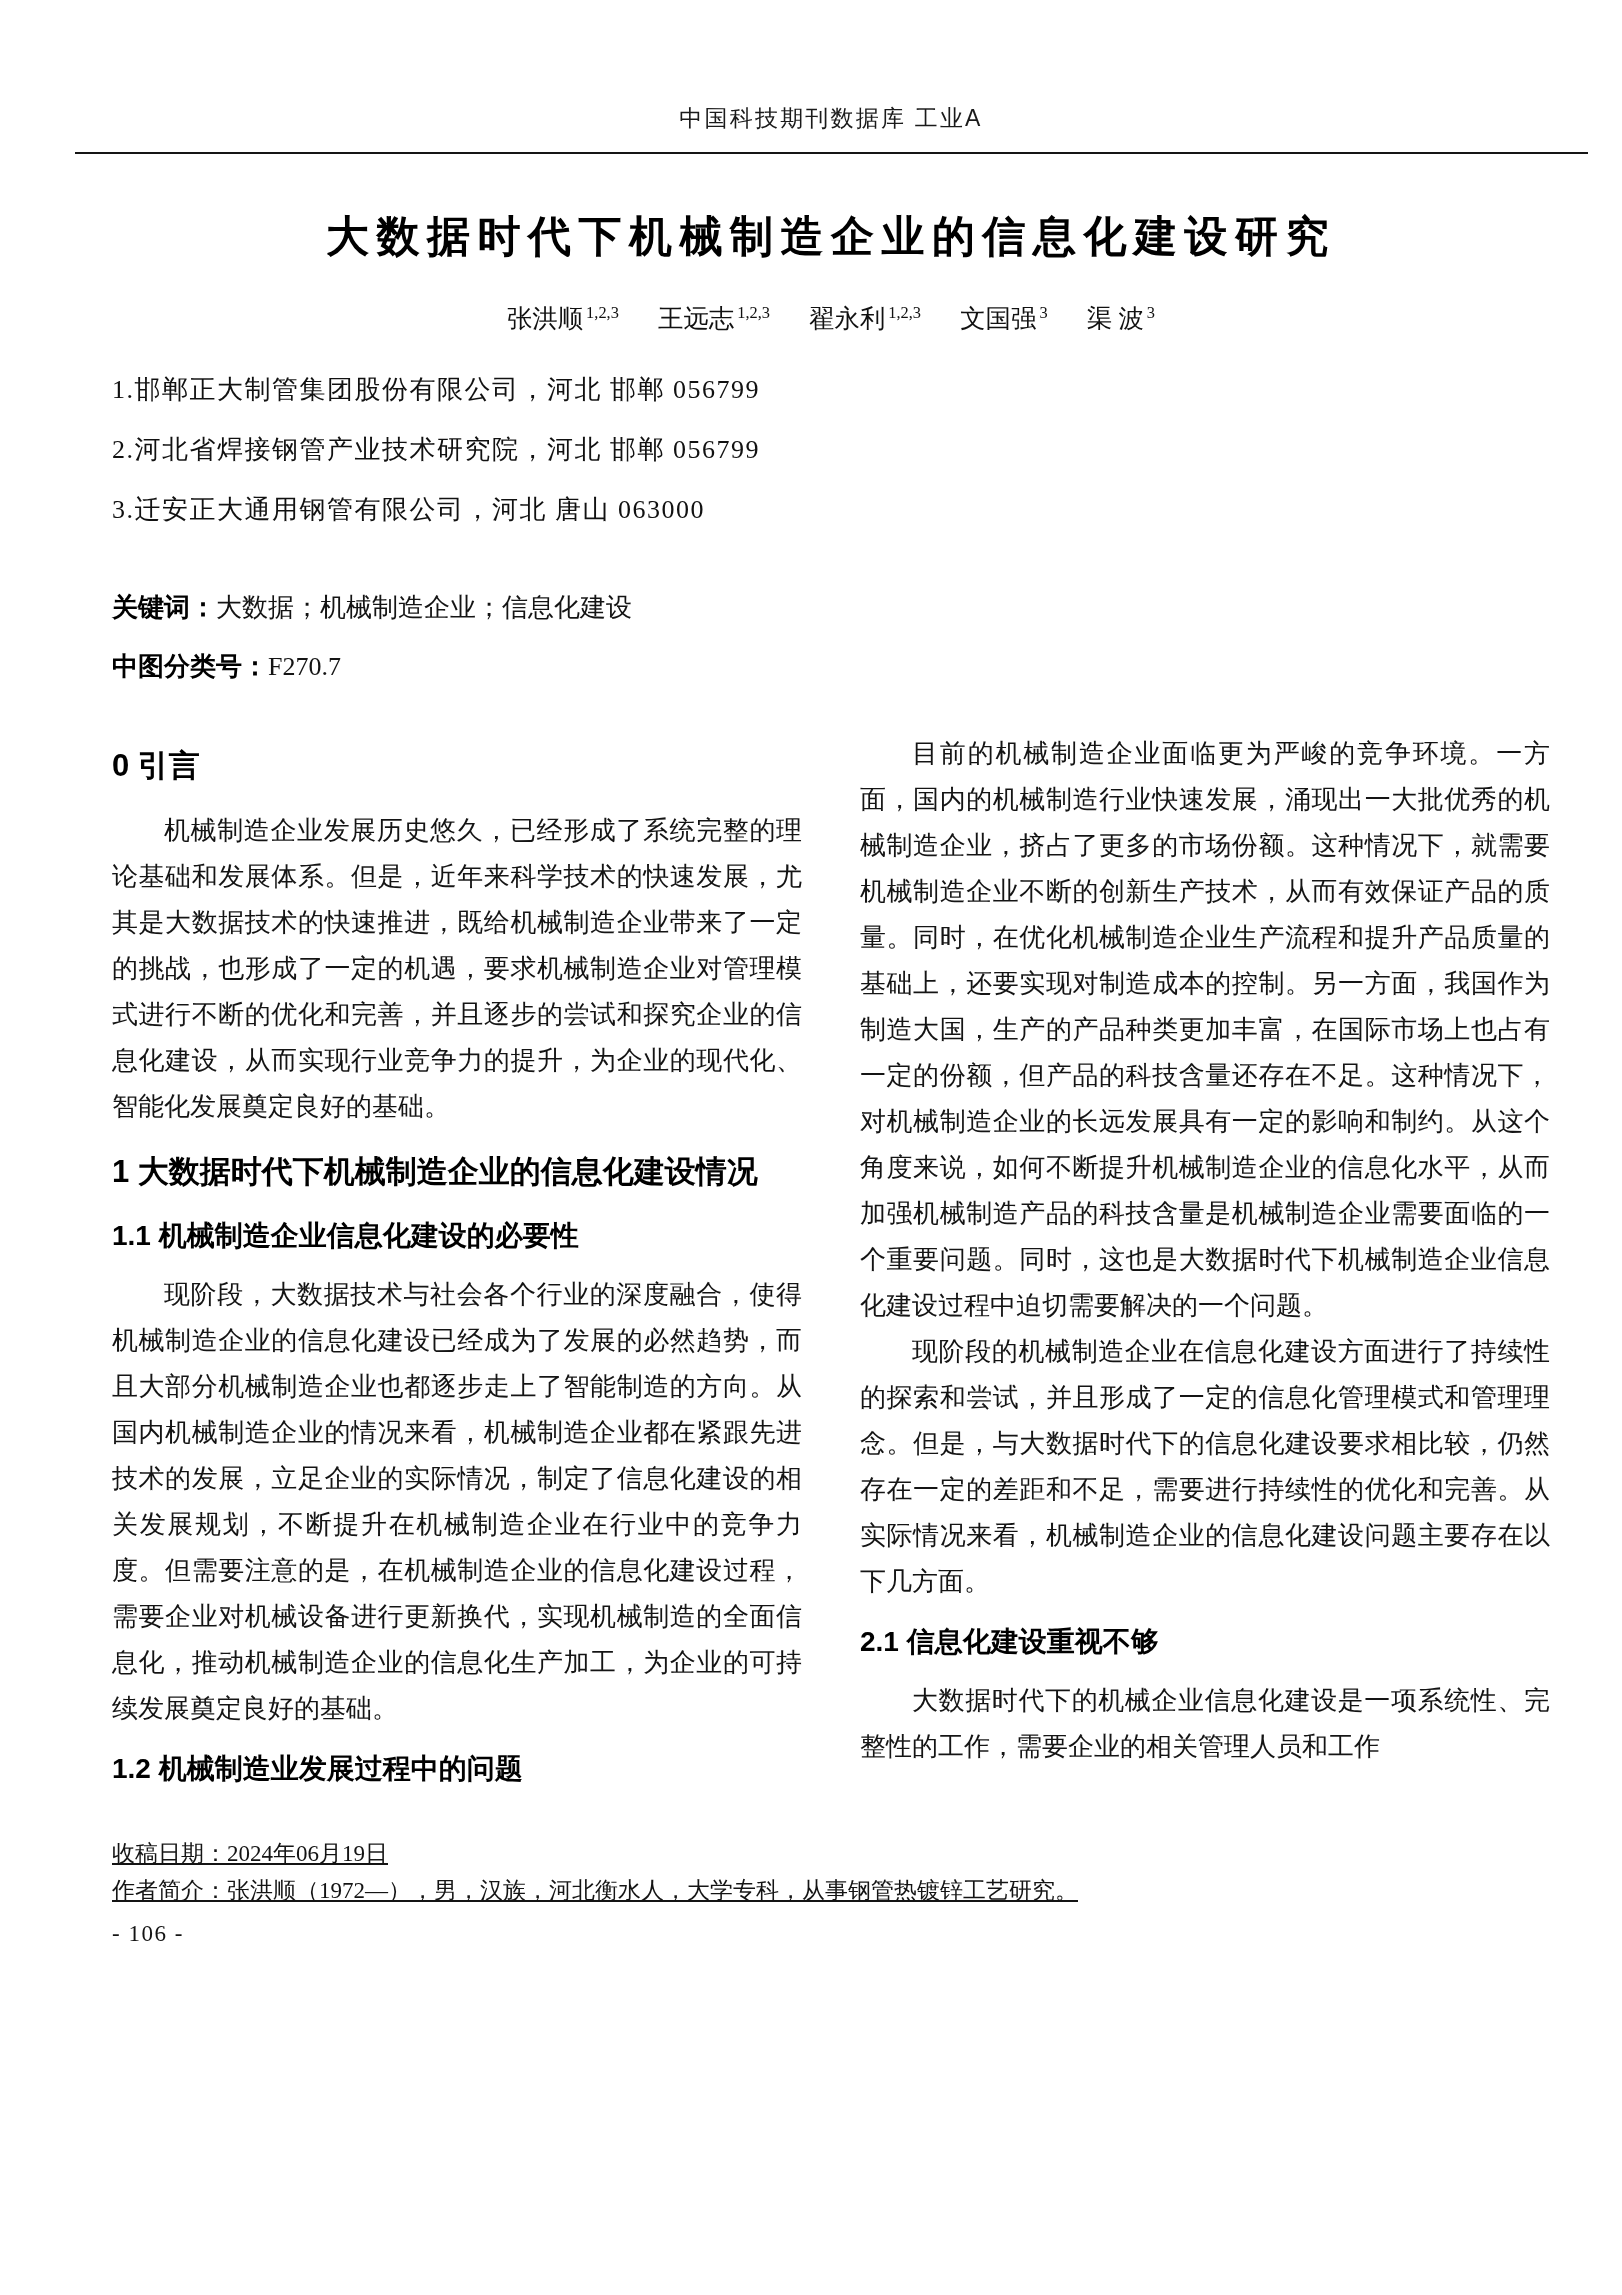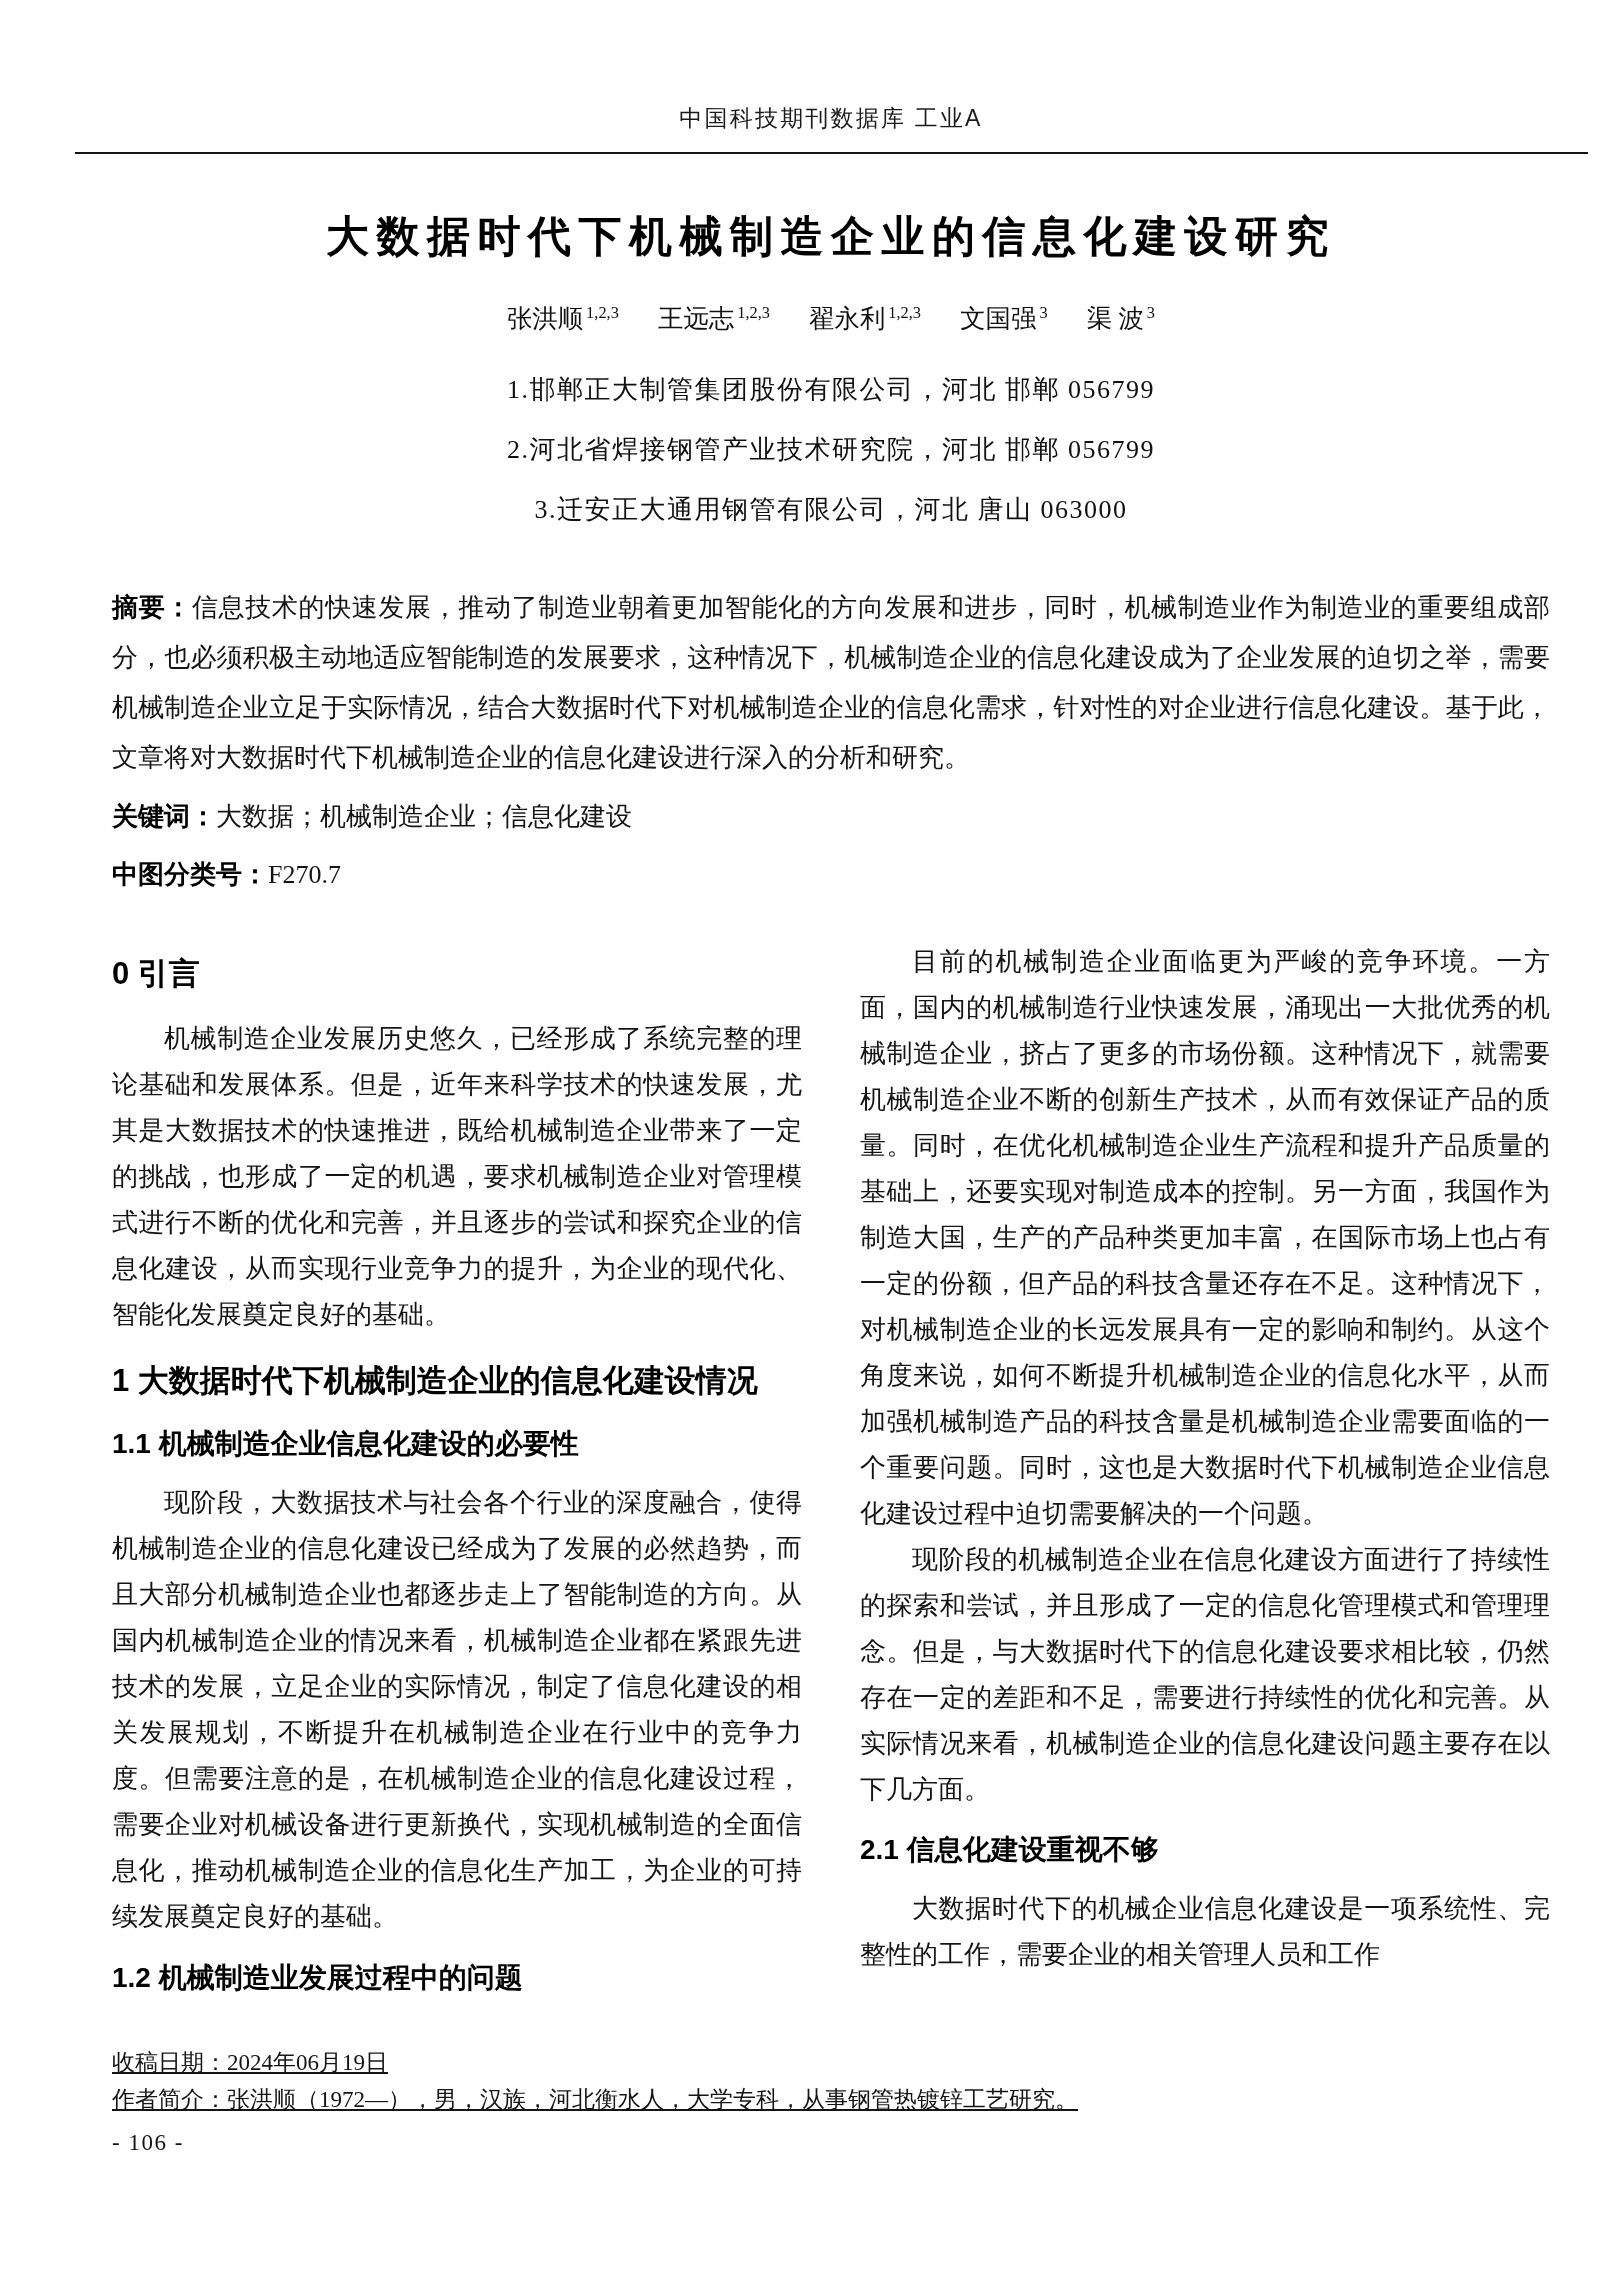--- a/index.html
+++ b/index.html
@@ -39,21 +39,21 @@
     color: #000;
   }
   .author-line {
     margin-top: 36px;
     text-align: center;
     font-size: 25.4px;
     color: #111;
   }
   .author { margin: 0 16.4px; white-space: nowrap; }
   .author sup { font-size: 16.4px; margin-left: 3px; }
-  .affiliations { margin-top: 24px; text-align: center; }
+  .affiliations { margin-top: 24px; }
   .affiliation-line {
     font-size: 26px;
     line-height: 60px;
     letter-spacing: 1.5px;
     color: #111;
   }
   .meta-block { margin-top: 42px; }
   .meta-p {
     font-size: 26px;
     line-height: 50px;
@@ -128,21 +128,20 @@
     <span class="author"><span>渠 波</span><sup>3</sup></span>
   </div>
 
   <div class="affiliations">
     <div class="affiliation-line">1.邯郸正大制管集团股份有限公司，河北 邯郸 056799</div>
     <div class="affiliation-line">2.河北省焊接钢管产业技术研究院，河北 邯郸 056799</div>
     <div class="affiliation-line">3.迁安正大通用钢管有限公司，河北 唐山 063000</div>
   </div>
 
   <div class="meta-block">
-    <p class="meta-p"><span class="meta-label">摘要：</span><span>信息技术的快速发展，推动了制造业朝着更加智能化的方向发展和进步，同时，机械制造业作为制造业的重要组成部分，也必须积极主动地适应智能制造的发展要求，这种情况下，机械制造企业的信息化建设成为了企业发展的迫切之举，需要机械制造企业立足于实际情况，结合大数据时代下对机械制造企业的信息化需求，针对性的对企业进行信息化建设。基于此，文章将对大数据时代下机械制造企业的信息化建设进行深入的分析和研究。</span></p>
     <p class="meta-p"><span class="meta-label">关键词：</span><span>大数据；机械制造企业；信息化建设</span></p>
     <p class="meta-p"><span class="meta-label">中图分类号：</span><span>F270.7</span></p>
   </div>
 
   <div class="columns">
 
     <div class="col">
       <div class="sec-heading" style="margin-top:12px;">0 引言</div>
       <p class="body-p">机械制造企业发展历史悠久，已经形成了系统完整的理论基础和发展体系。但是，近年来科学技术的快速发展，尤其是大数据技术的快速推进，既给机械制造企业带来了一定的挑战，也形成了一定的机遇，要求机械制造企业对管理模式进行不断的优化和完善，并且逐步的尝试和探究企业的信息化建设，从而实现行业竞争力的提升，为企业的现代化、智能化发展奠定良好的基础。</p>
       <div class="sec-heading">1 大数据时代下机械制造企业的信息化建设情况</div>

